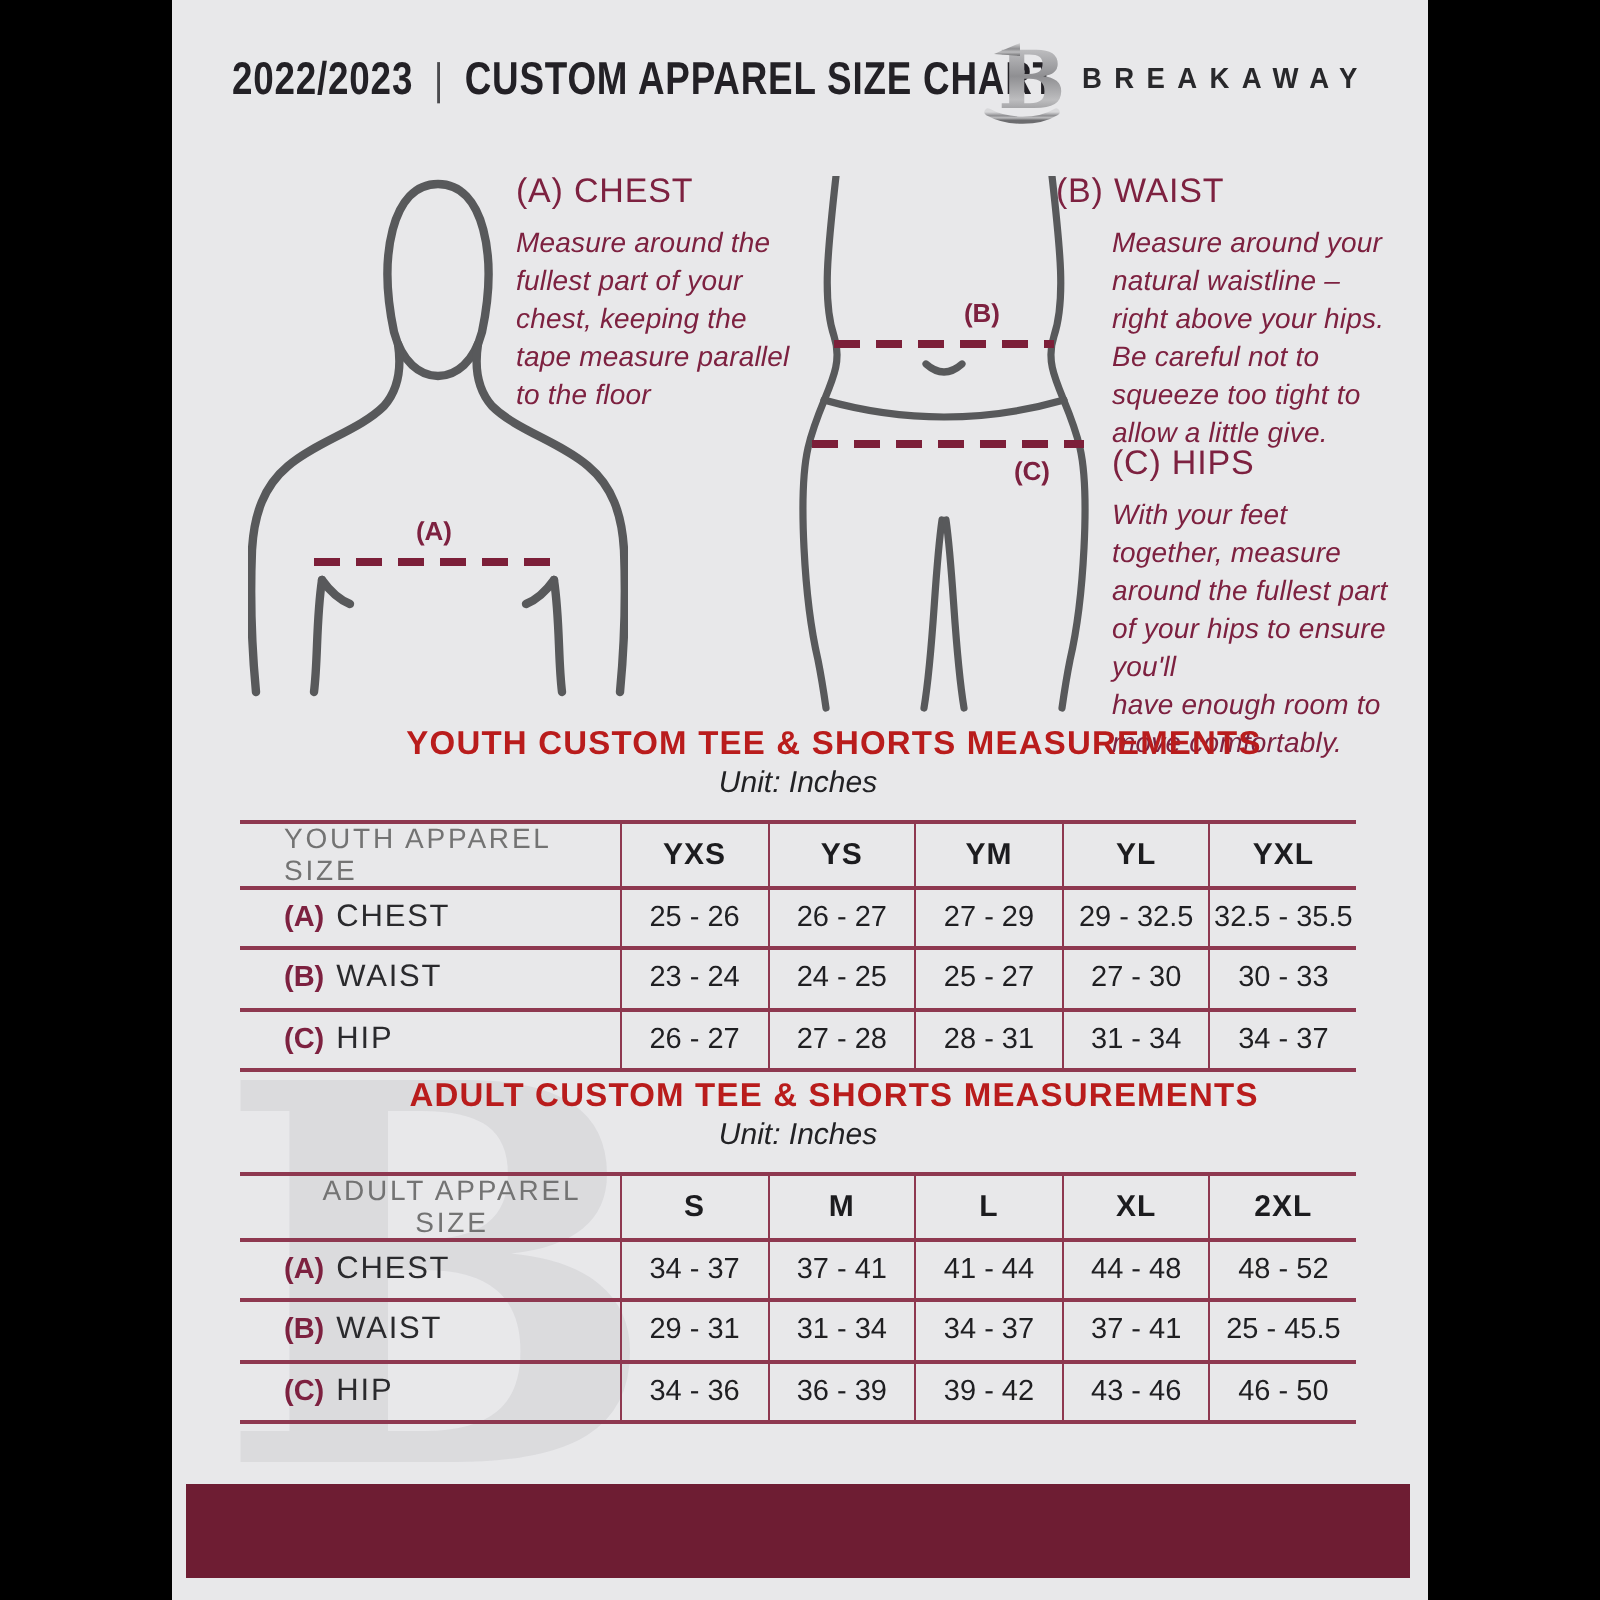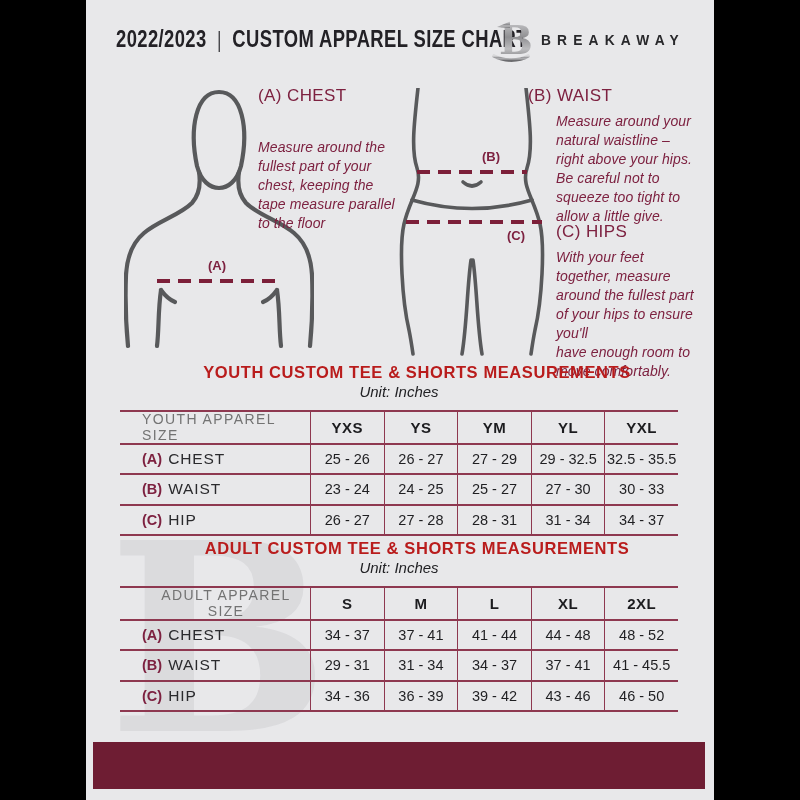--- a/index.html
+++ b/index.html
@@ -37,21 +37,21 @@
   .fig-chest{left:38px;top:84px;}
   .fig-hips{left:310px;top:88px;}
   .guide-head{
     position:absolute;font-weight:normal;font-size:17px;letter-spacing:0.4px;
     color:var(--maroon_text,#7d2140);
   }
   .guide-text{
     position:absolute;font-style:italic;font-size:14px;line-height:19px;
     color:var(--maroon_text,#7d2140);white-space:pre-line;letter-spacing:0.1px;
   }
-  .gh-chest{left:172px;top:86px;}  .gt-chest{left:172px;top:112px;margin-top:26px;}
+  .gh-chest{left:172px;top:86px;}  .gt-chest{left:172px;top:112px;}
   .gh-waist{left:442px;top:86px;}  .gt-waist{left:470px;top:112px;}
   .gh-hips{left:470px;top:222px;}  .gt-hips{left:470px;top:248px;}
   .figtag{font-family:"Liberation Sans",sans-serif;font-weight:bold;font-size:13px;fill:var(--maroon_text,#7d2140);}
   
   .tbl-title{
     position:absolute;left:52px;width:558px;text-align:center;
     font-weight:bold;font-size:16.5px;letter-spacing:0.6px;color:#b91c1c;
   }
   .tbl-unit{
     position:absolute;left:34px;width:558px;text-align:center;
@@ -223,21 +223,21 @@
     <div class="cell">48 - 52</div>
 
     <div class="cell">
         <span class="rowtag">(B)</span>
         <span class="rowlab">WAIST</span>
       </div>
     <div class="cell">29 - 31</div>
     <div class="cell">31 - 34</div>
     <div class="cell">34 - 37</div>
     <div class="cell">37 - 41</div>
-    <div class="cell">41 - 45.5</div>
+    <div class="cell">25 - 45.5</div>
 
     <div class="cell">
         <span class="rowtag">(C)</span>
         <span class="rowlab">HIP</span>
       </div>
     <div class="cell">34 - 36</div>
     <div class="cell">36 - 39</div>
     <div class="cell">39 - 42</div>
     <div class="cell">43 - 46</div>
     <div class="cell">46 - 50</div>

